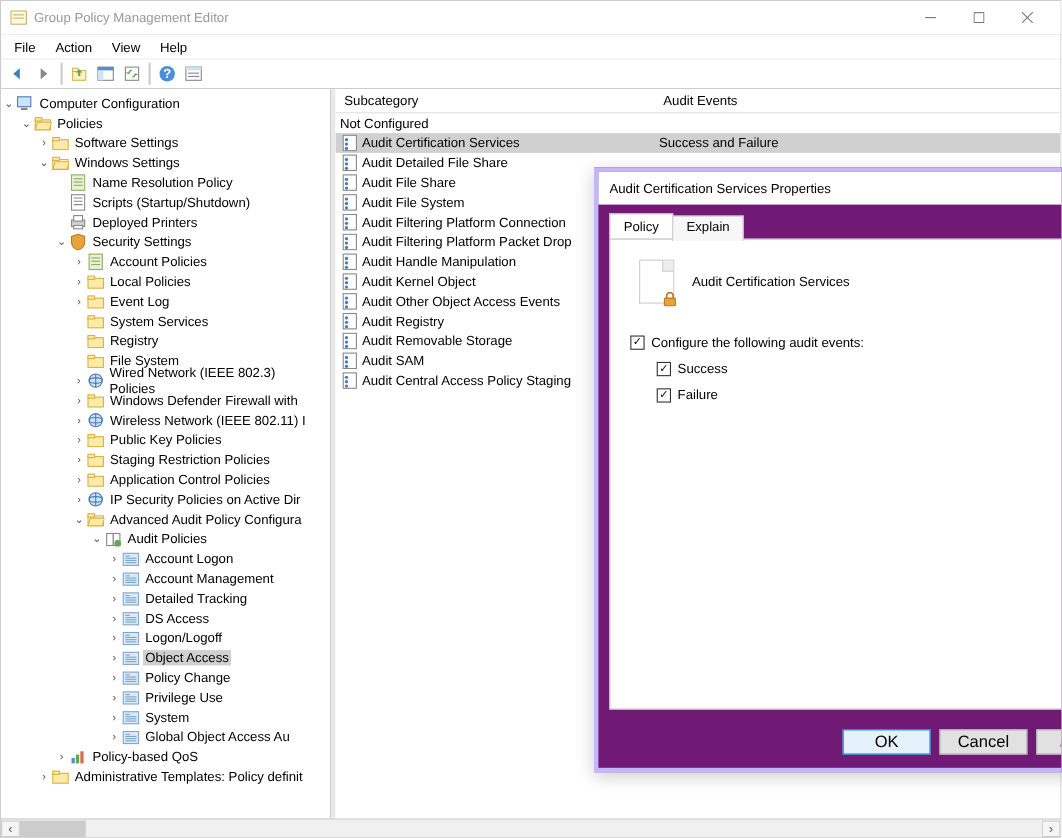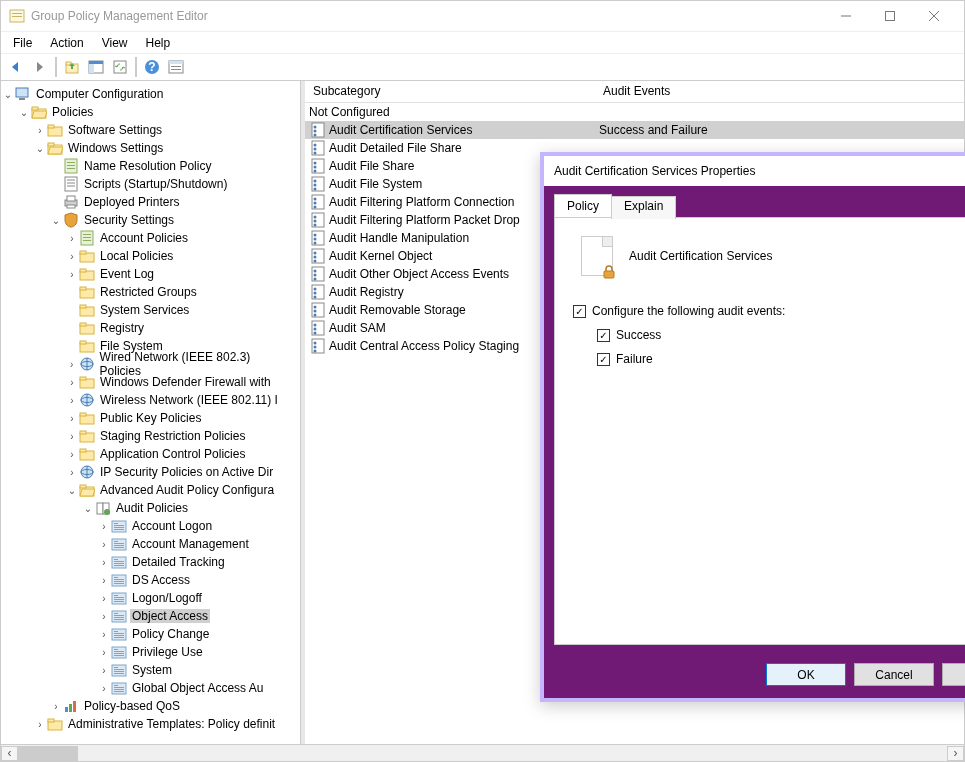--- a/index.html
+++ b/index.html
@@ -48,21 +48,21 @@
 .tab:not(.active) { background: #f7f7f7; top: 2px; padding-top: 2px; padding-bottom: 2px; }
 .tab-body { flex: 1; margin: 0 10px 10px 10px; border: 1px solid #ccc; padding: 18px 18px; background: #fff; }
 .tab-body .hdr { display: flex; align-items: center; gap: 16px; margin-bottom: 28px; }
 .doc-icon { width: 32px; height: 40px; border: 1px solid #ccc; position: relative; background: #fff; margin-left: 8px; }
 .doc-icon .fold { position: absolute; right: 0; top: 0; width: 10px; height: 10px; background: #eee; border-left: 1px solid #ccc; border-bottom: 1px solid #ccc; }
 .doc-icon .lock { position: absolute; right: -4px; bottom: -4px; width: 14px; height: 14px; }
 .chk-row { display: flex; align-items: center; gap: 6px; margin-bottom: 10px; }
 .chk { width: 13px; height: 13px; border: 1px solid #333; display: inline-flex; align-items: center; justify-content: center; font-size: 10px; color: #000; background: #fff; }
 .sub-opts { margin-left: 24px; }
 .dlg-btns { display: flex; justify-content: flex-end; gap: 8px; padding: 8px 12px 12px 12px; }
-.btn { width: 80px; height: 23px; border: 1px solid #adadad; background: #e1e1e1; display: flex; align-items: center; justify-content: center; font-size: 12px; }
+.btn { width: 80px; height: 23px; border: 1px solid #adadad; background: #e1e1e1; display: flex; align-items: center; justify-content: center; font-size: 15px; }
 .btn.default { border: 1px solid #0078d7; background: #e5f1fb; }
 .btn.disabled { color: #999; }
 svg { display: block; }
 </style>
 </head>
 <body>
 
 <div class="window">
   <div class="titlebar">
     <span class="icon">
@@ -284,31 +284,20 @@
           </div>
           <div class="row">
             <span class="indent" style="width:64px"></span>
             <span class="exp"></span>
             <span class="ic">
               <svg width="16" height="14">
                 <rect x="1" y="4" width="14" height="9" fill="#fde9a8" stroke="#d8b43e"></rect>
                 <rect x="1" y="2" width="6" height="3" fill="#fde9a8" stroke="#d8b43e"></rect>
               </svg>
             </span>
-            <span class="label">Restricted Groups</span>
-          </div>
-          <div class="row">
-            <span class="indent" style="width:64px"></span>
-            <span class="exp"></span>
-            <span class="ic">
-              <svg width="16" height="14">
-                <rect x="1" y="4" width="14" height="9" fill="#fde9a8" stroke="#d8b43e"></rect>
-                <rect x="1" y="2" width="6" height="3" fill="#fde9a8" stroke="#d8b43e"></rect>
-              </svg>
-            </span>
             <span class="label">System Services</span>
           </div>
           <div class="row">
             <span class="indent" style="width:64px"></span>
             <span class="exp"></span>
             <span class="ic">
               <svg width="16" height="14">
                 <rect x="1" y="4" width="14" height="9" fill="#fde9a8" stroke="#d8b43e"></rect>
                 <rect x="1" y="2" width="6" height="3" fill="#fde9a8" stroke="#d8b43e"></rect>
               </svg>

